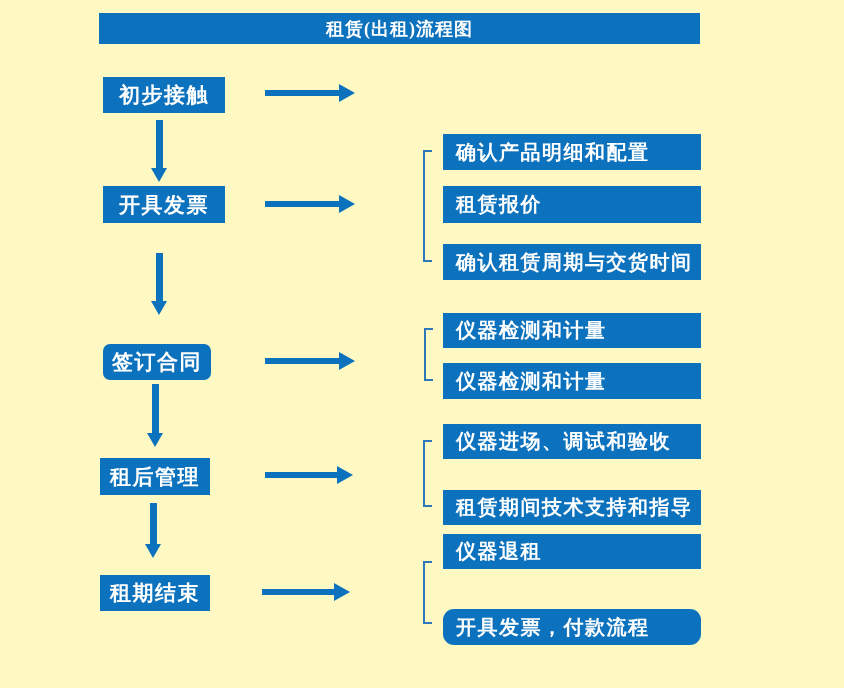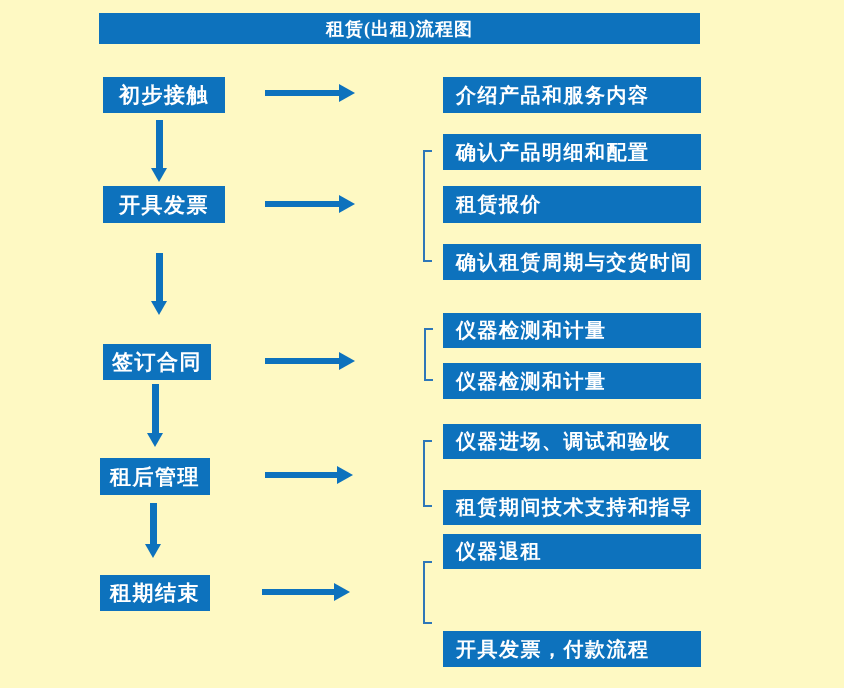--- a/index.html
+++ b/index.html
@@ -49,48 +49,47 @@
 </style>
 </head>
 <body>
 
 <div class="canvas">
 
   <div class="title-bar">租赁(出租)流程图</div>
 
   <div class="node stage" style="left:103px;top:77px;width:122px;height:36px;">初步接触</div>
   <div class="node stage" style="left:103px;top:186px;width:122px;height:37px;">开具发票</div>
-  <div class="node stage" style="left:103px;top:344px;width:108px;height:36px;">签订合同</div>
+  <div class="node stage" style="left:103px;top:344px;width:108px;height:36px;border-radius:7px;">签订合同</div>
   <div class="node stage" style="left:100px;top:458px;width:110px;height:37px;">租后管理</div>
   <div class="node stage" style="left:100px;top:575px;width:110px;height:36px;">租期结束</div>
 
   <div class="varrow" style="left:156px;top:120px;height:48px;"></div>
   <div class="varrow" style="left:156px;top:253px;height:48px;"></div>
   <div class="varrow" style="left:152px;top:384px;height:49px;"></div>
   <div class="varrow" style="left:150px;top:503px;height:41px;"></div>
 
   <div class="harrow" style="left:265px;top:90px;width:74px;"></div>
   <div class="harrow" style="left:265px;top:201px;width:74px;"></div>
   <div class="harrow" style="left:265px;top:358px;width:74px;"></div>
   <div class="harrow" style="left:265px;top:472px;width:72px;"></div>
   <div class="harrow" style="left:262px;top:589px;width:72px;"></div>
 
   <div class="bracket" style="left:423px;top:150px;height:112px;"></div>
   <div class="bracket" style="left:424px;top:328px;height:53px;"></div>
   <div class="bracket" style="left:423px;top:440px;height:67px;"></div>
   <div class="bracket" style="left:423px;top:561px;height:63px;"></div>
 
-  <div class="node step" style="top:77px;">介绍产品和服务内容</div>
 
   <div class="node step" style="top:134px;">确认产品明细和配置</div>
   <div class="node step" style="top:186px;height:37px;">租赁报价</div>
   <div class="node step" style="top:244px;">确认租赁周期与交货时间</div>
 
   <div class="node step" style="top:313px;height:35px;">仪器检测和计量</div>
   <div class="node step" style="top:363px;">仪器检测和计量</div>
 
   <div class="node step" style="top:424px;height:35px;text-align:right;">仪器进场、调试和验收</div>
   <div class="node step" style="top:490px;height:35px;">租赁期间技术支持和指导</div>
 
   <div class="node step" style="top:534px;height:35px;">仪器退租</div>
-  <div class="node step" style="top:631px;">开具发票，付款流程</div>
+  <div class="node step" style="top:609px;border-radius:11px;">开具发票，付款流程</div>
 
 </div>
 
 </body></html>

